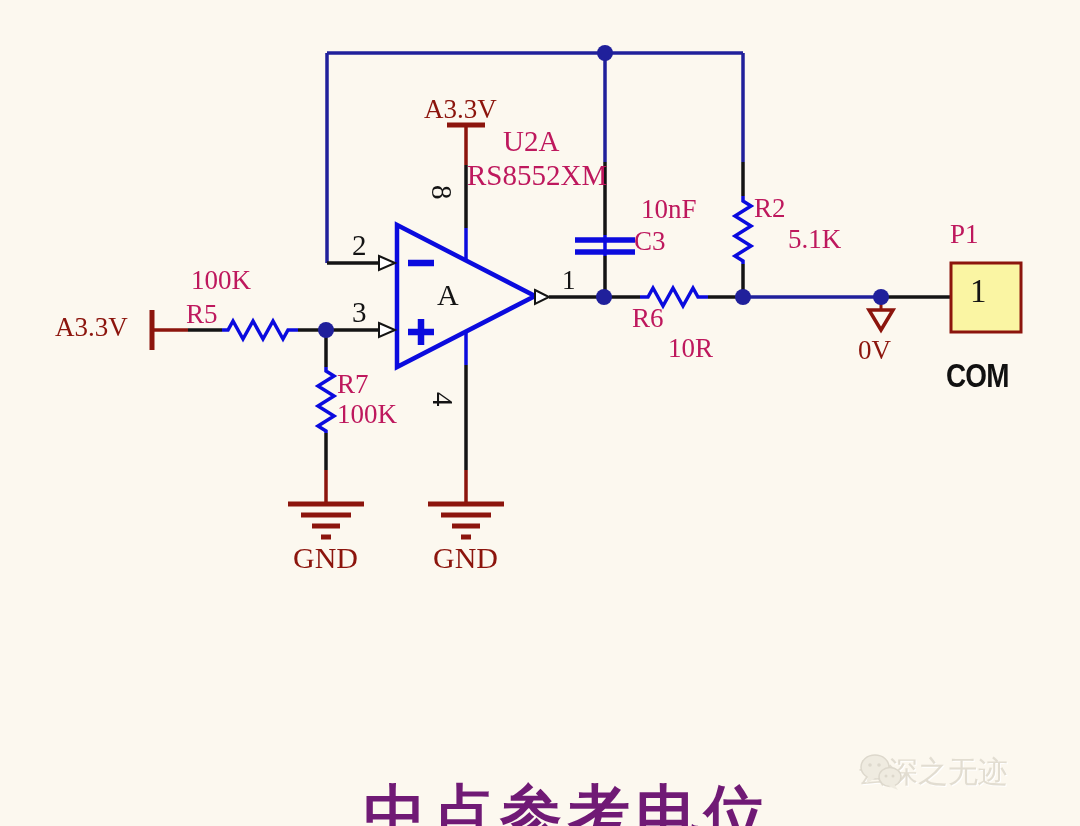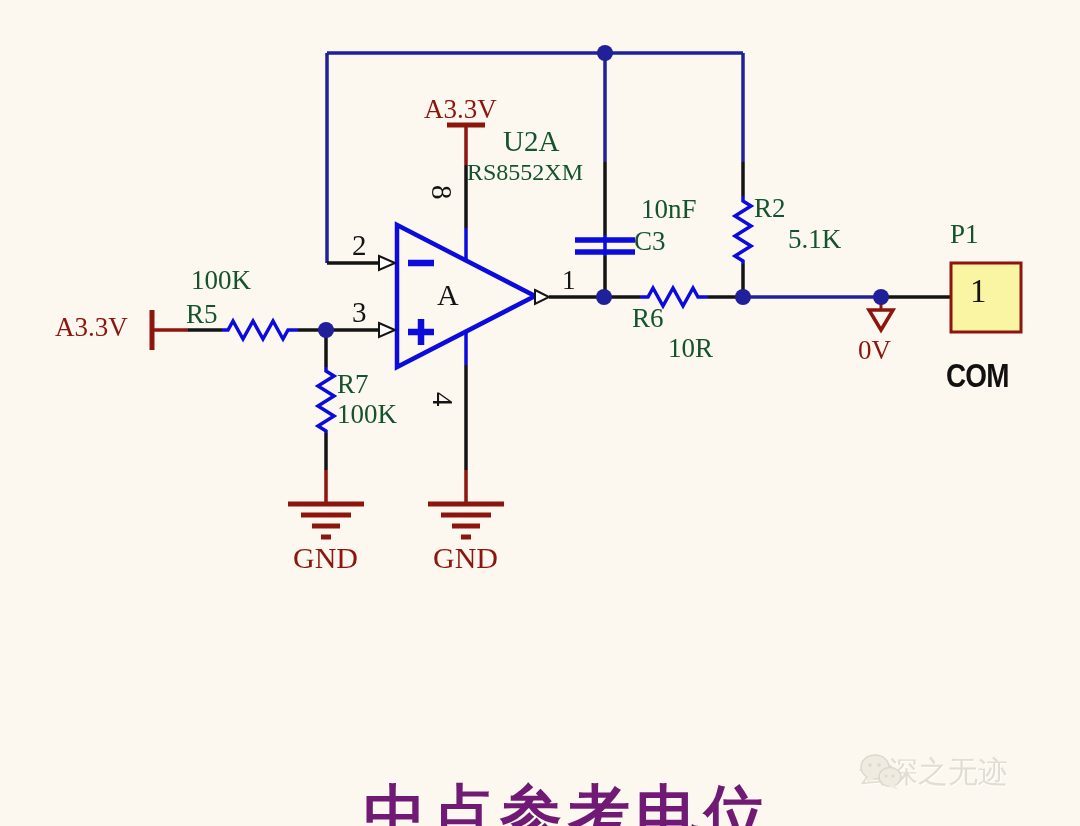--- a/index.html
+++ b/index.html
@@ -1,20 +1,20 @@
 <!DOCTYPE html>
 <html><head>
 <meta charset="utf-8">
 <style>
   html,body{margin:0;padding:0;}
   body{width:1080px;height:826px;background:#FCF8EF;font-family:"Liberation Serif","DejaVu Serif",serif;}
   .stage{position:relative;width:1080px;height:826px;overflow:hidden;}
   .stage svg{position:absolute;left:0;top:0;}
   .lbl{position:absolute;white-space:nowrap;font-size:27px;line-height:1.05;}
-  .navy{color:#14532d;}
+  .navy{color:#be185d;}
   .dred{color:#8C150D;}
   .blk{color:#141414;}
   .rot90{transform:rotate(90deg);transform-origin:center;}
   .pinnum{font-size:29px;}
   .com-label{font-family:"Liberation Sans","DejaVu Sans",sans-serif;font-weight:bold;font-size:34px;letter-spacing:-1px;transform:scaleX(.82);transform-origin:left center;color:#111;}
   .caption{position:absolute;left:364px;top:736px;font-family:"Liberation Sans","DejaVu Sans",sans-serif;font-weight:bold;font-size:62px;letter-spacing:6px;color:#701a75;margin-top:36px;}
   .wm{position:absolute;left:858px;top:752px;display:flex;align-items:center;gap:8px;}
   .wm-text{font-size:30px;color:#E2DDD1;text-shadow:1px 1px 0 #fff;font-family:"Liberation Serif","DejaVu Serif",serif;}
 </style>
 </head>
@@ -111,21 +111,21 @@
   <span class="lbl navy" style="left:186px;top:300px;">R5</span>
 
   <span class="lbl blk pinnum" style="left:352px;top:230px;">2</span>
   <span class="lbl blk pinnum" style="left:352px;top:297px;">3</span>
   <span class="lbl blk pinnum rot90" style="left:435px;top:177px;">8</span>
   <span class="lbl blk pinnum rot90" style="left:436px;top:384px;">4</span>
   <span class="lbl blk" style="left:562px;top:266px;">1</span>
 
   <span class="lbl dred" style="left:424px;top:95px;">A3.3V</span>
   <span class="lbl navy" style="left:503px;top:126px;font-size:29px;">U2A</span>
-  <span class="lbl navy" style="left:467px;top:160px;font-size:24px;">RS8552XM</span>
+  <span class="lbl navy" style="left:467px;top:160px;font-size:29px;">RS8552XM</span>
   <span class="lbl blk" style="left:437px;top:279px;font-size:30px;">A</span>
 
   <span class="lbl navy" style="left:337px;top:370px;">R7</span>
   <span class="lbl navy" style="left:337px;top:400px;">100K</span>
 
   <span class="lbl navy" style="left:641px;top:195px;">10nF</span>
   <span class="lbl navy" style="left:634px;top:227px;">C3</span>
 
   <span class="lbl navy" style="left:754px;top:194px;">R2</span>
   <span class="lbl navy" style="left:788px;top:225px;">5.1K</span>

